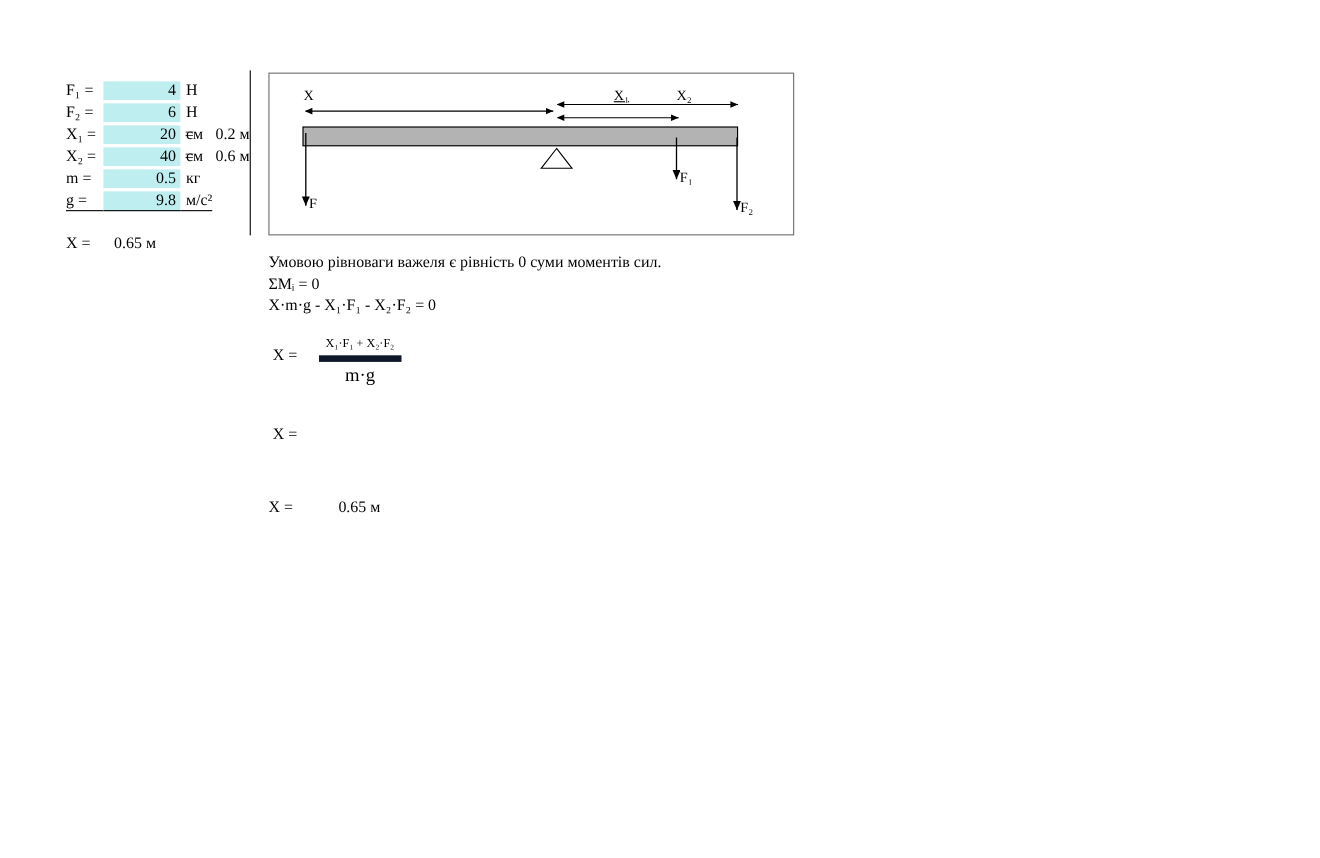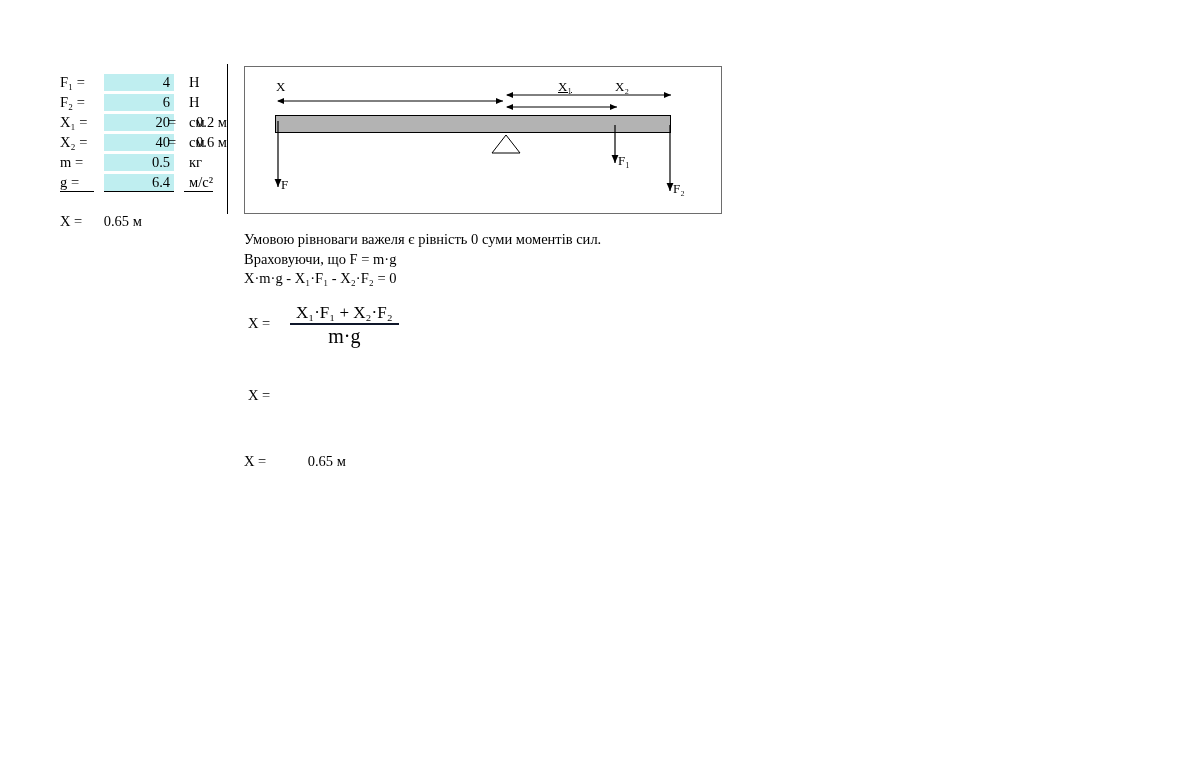--- a/index.html
+++ b/index.html
@@ -21,21 +21,20 @@
     position: absolute;
     left: 60px;
     top: 74px;
     width: 168px;
   }
   .given-row {
     display: flex;
     align-items: baseline;
     height: 20px;
     font-size: 14.5px;
-    gap: 10px;
   }
   .given-label {
     width: 34px;
     flex: 0 0 34px;
     white-space: nowrap;
   }
   .given-value {
     width: 70px;
     flex: 0 0 70px;
     text-align: right;
@@ -139,28 +138,28 @@
     font-size: 14.5px;
   }
   .frac {
     position: absolute;
     display: inline-block;
     text-align: center;
   }
   .frac .num {
     display: block;
     padding: 0 6px 1px 6px;
-    font-size: 17px;
+    font-size: 11px;
     white-space: nowrap;
   }
   .frac .den {
     display: block;
-    border-top: 2px solid #0f172a;
+    border-top: 6px solid #0f172a;
     padding: 2px 6px 0 6px;
-    font-size: 20px;
+    font-size: 17px;
     white-space: nowrap;
   }
   #final-answer {
     position: absolute;
     left: 0;
     top: 222px;
     font-size: 14.5px;
     white-space: nowrap;
   }
   #final-answer .fa-label { display: inline-block; width: 60px; }
@@ -195,21 +194,21 @@
   </div>
 
   <div class="given-row">
     <span class="given-label">m =</span>
     <span class="given-value">0.5</span>
     <span class="given-unit">кг</span>
   </div>
 
   <div class="given-row underlined">
     <span class="given-label">g =</span>
-    <span class="given-value">6.4</span>
+    <span class="given-value">9.8</span>
     <span class="given-unit">м/с²</span>
   </div>
 </div>
 
 <span class="conv-eq" style="left:168px; top:114px;">=</span>
 <span class="conv-val" style="left:196px; top:114px;">0.2 м</span>
 <span class="conv-eq" style="left:168px; top:134px;">=</span>
 <span class="conv-val" style="left:196px; top:134px;">0.6 м</span>
 
 <div id="result-left">
@@ -251,21 +250,21 @@
   <span class="fig-label" style="left:31px; top:12px;">X</span>
   <span class="fig-label" style="left:313px; top:12px;text-decoration:underline;">X₁</span>
   <span class="fig-label" style="left:370px; top:12px;">X₂</span>
   <span class="fig-label" style="left:36px; top:110px;">F</span>
   <span class="fig-label" style="left:373px; top:86px;">F₁</span>
   <span class="fig-label" style="left:428px; top:114px;">F₂</span>
 </div>
 
 <div id="solution">
   <p class="sol-line">Умовою рівноваги важеля є рівність 0 суми моментів сил.</p>
-  <p class="sol-line">Враховуючи, що F = m·g</p>
+  <p class="sol-line">ΣMᵢ = 0</p>
   <p class="sol-line">X·m·g - X₁·F₁ - X₂·F₂ = 0</p>
 
   <div class="frac-block" style="margin-top:14px;">
     <span class="frac-lhs">X =</span>
     <span class="frac" style="left:46px; top:0;">
       <span class="num">X₁·F₁ + X₂·F₂</span>
       <span class="den">m·g</span>
     </span>
   </div>
 

